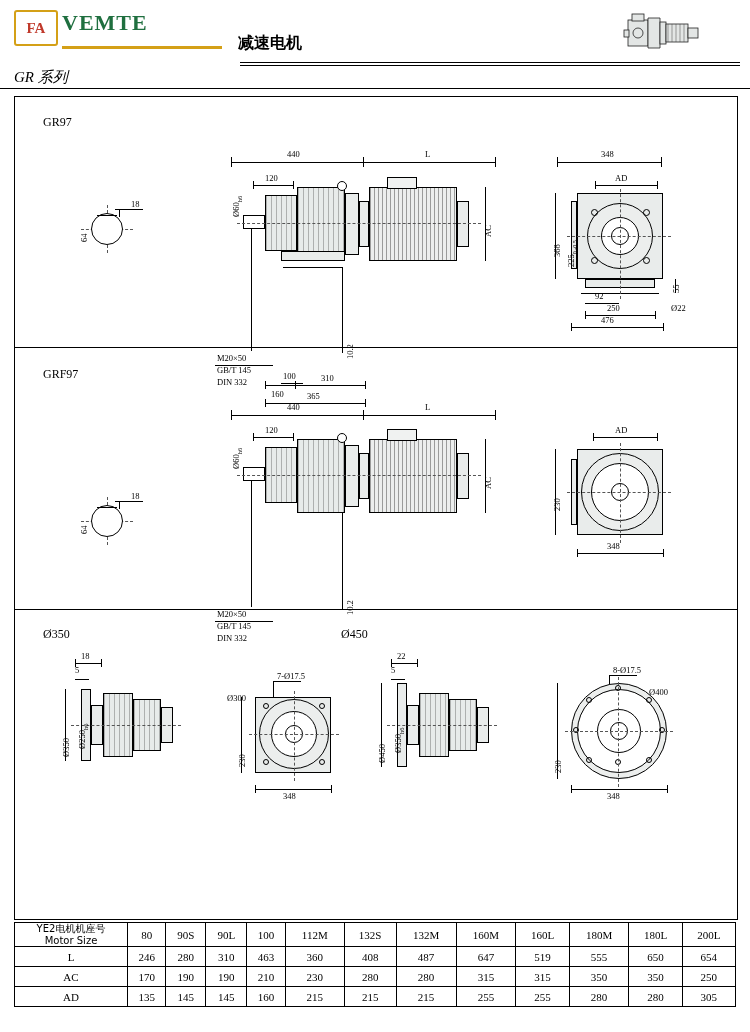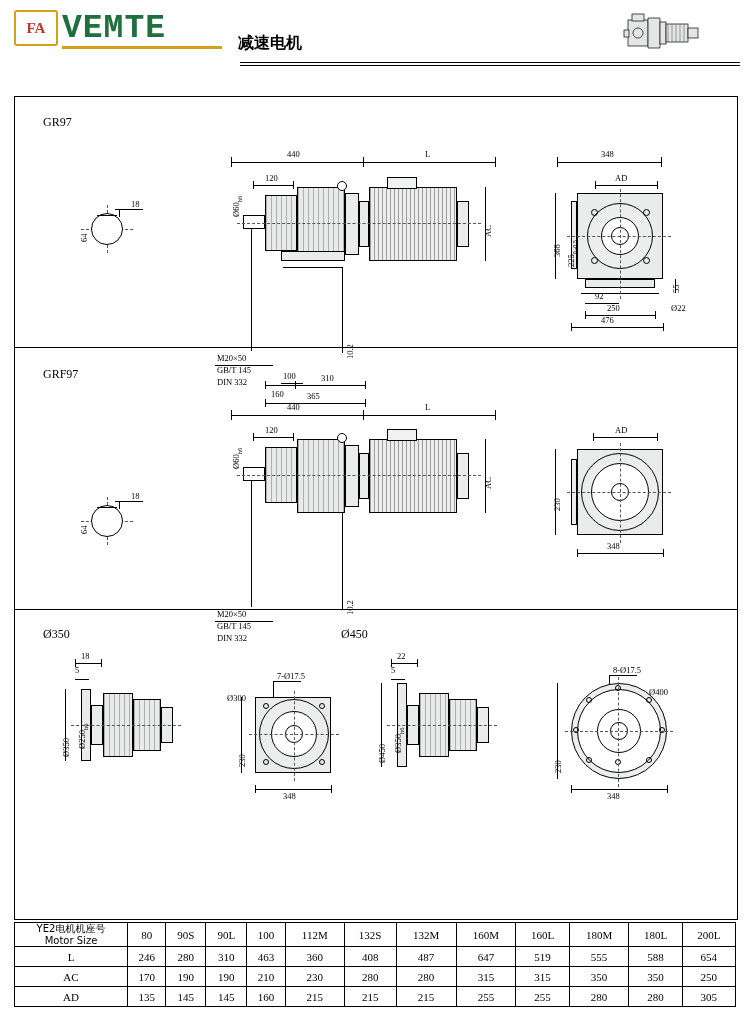--- a/index.html
+++ b/index.html
@@ -17,21 +17,21 @@
   .header{position:absolute;left:0;top:0;width:750px;height:66px;}
   .logo-box{
     position:absolute;left:14px;top:10px;width:40px;height:32px;
     border:2px solid #d4a017;border-radius:3px;
     display:flex;align-items:center;justify-content:center;
     font-family:"Liberation Serif",serif;font-weight:bold;font-size:15px;color:#c0392b;
   }
   .logo-box .l1{color:#c0392b;}
   .brand{
     position:absolute;left:62px;top:10px;
-    font-family:Liberation Mono, monospace;font-weight:bold;font-size:33px;
+    font-family:Liberation Serif, serif;font-weight:bold;font-size:22px;
     color:#1f6f3f;letter-spacing:1px;
   }
   .brand-underline{position:absolute;left:62px;top:46px;width:160px;height:3px;background:#d4a017;}
   .sub-cn{
     position:absolute;left:238px;top:33px;font-size:16px;font-weight:bold;
     font-family:"DejaVu Sans",sans-serif;color:#000;
   }
   .header-lines{position:absolute;left:240px;top:62px;width:500px;height:6px;}
   .header-lines div{height:1px;background:#000;margin-bottom:2px;}
   .motor-art{position:absolute;right:42px;top:6px;width:90px;height:52px;}
@@ -108,20 +108,24 @@
       <g stroke="#444" stroke-width="0.5">
         <line x1="50" y1="18" x2="50" y2="36"></line>
         <line x1="54" y1="18" x2="54" y2="36"></line>
         <line x1="58" y1="18" x2="58" y2="36"></line>
         <line x1="62" y1="18" x2="62" y2="36"></line>
         <line x1="66" y1="18" x2="66" y2="36"></line>
       </g>
     </svg>
   </div>
 
+  <div class="series-bar">
+    <div class="txt">GR 系列</div>
+    <div class="rule"></div>
+  </div>
 
   <div class="frame">
 
     <div class="divider" style="top:250px;"></div>
     <div class="divider" style="top:512px;"></div>
 
     <div class="blk-label" style="left:28px;top:18px;">GR97</div>
 
     <div>
       <div class="dash-v" style="left:92px;top:108px;height:48px;"></div>
@@ -452,21 +456,21 @@
           <td>246</td>
           <td>280</td>
           <td>310</td>
           <td>463</td>
           <td>360</td>
           <td>408</td>
           <td>487</td>
           <td>647</td>
           <td>519</td>
           <td>555</td>
-          <td>588</td>
+          <td>650</td>
           <td>654</td>
         </tr>
         <tr>
           <td class="first">AC</td>
           <td>170</td>
           <td>190</td>
           <td>190</td>
           <td>210</td>
           <td>230</td>
           <td>280</td>

